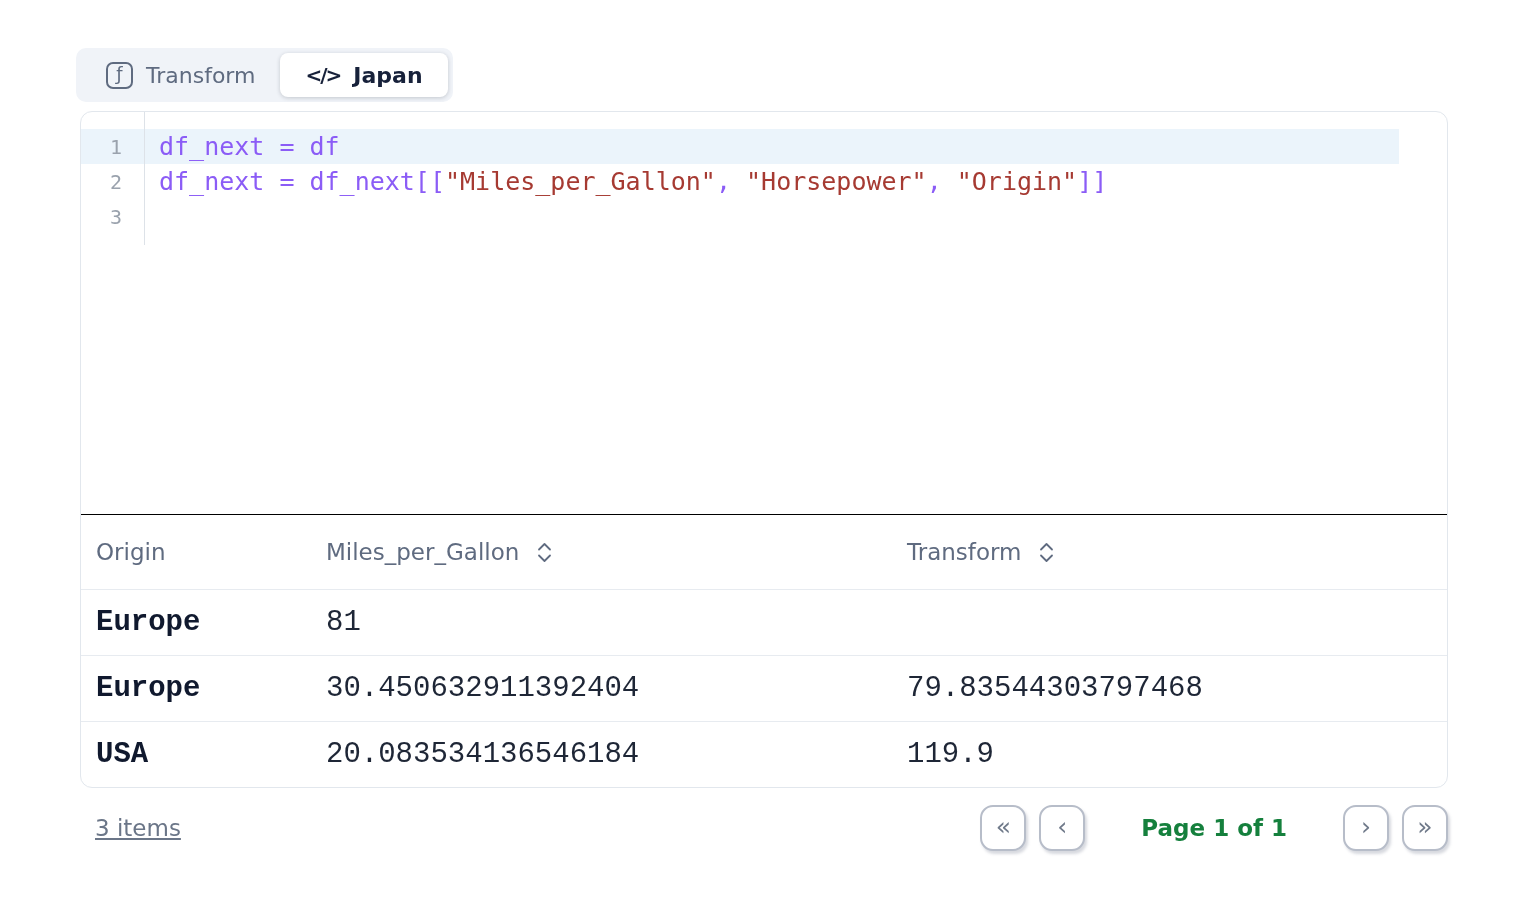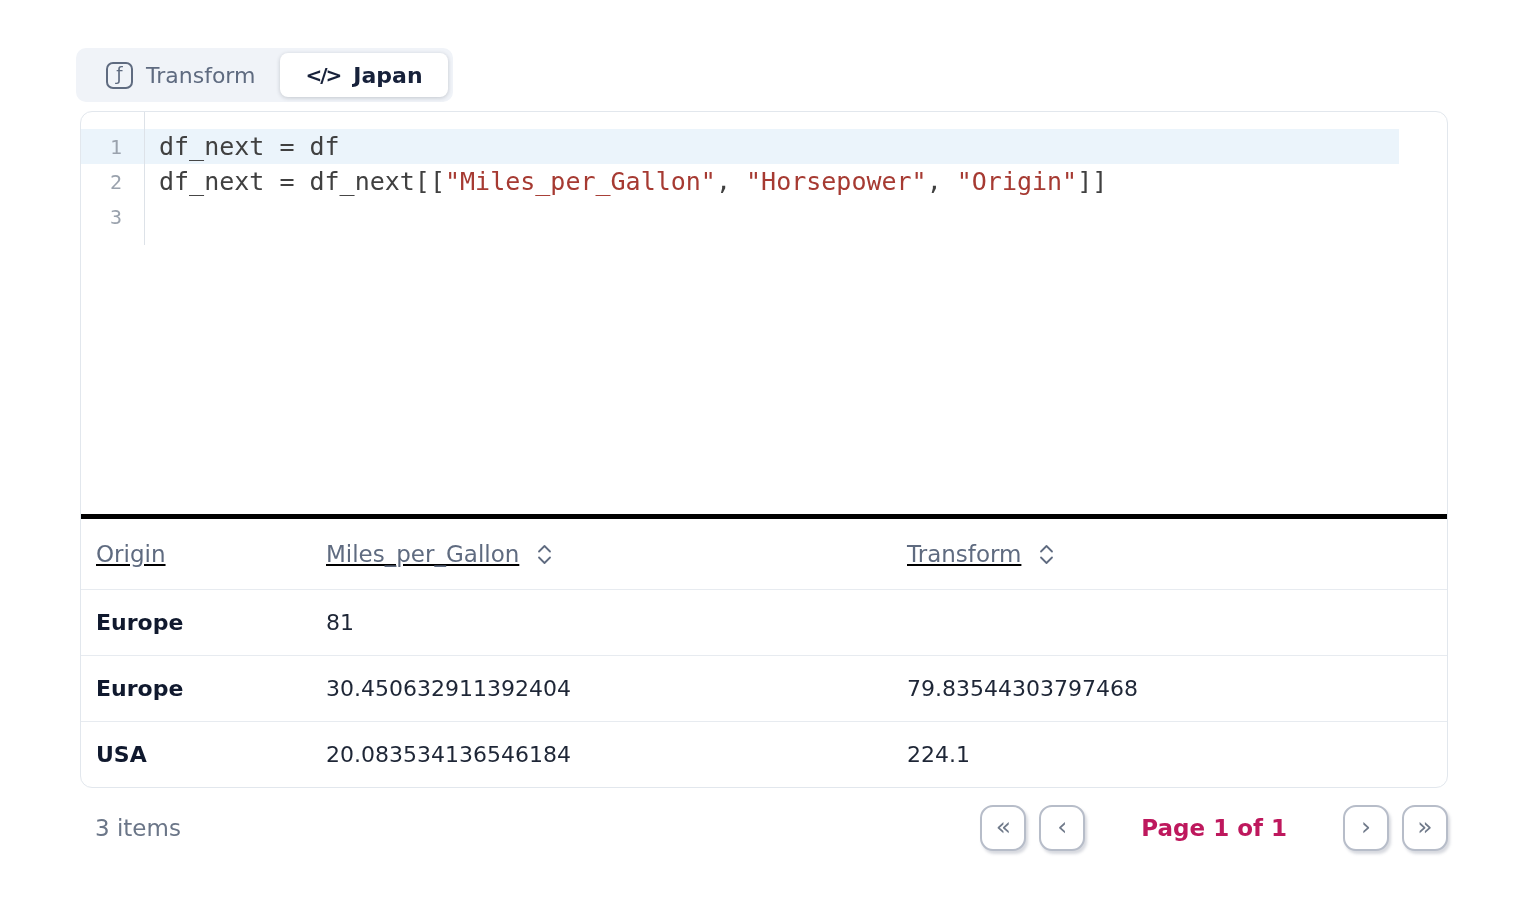--- a/index.html
+++ b/index.html
@@ -29,48 +29,48 @@
   .editor { position: relative; height: 402px; padding-top: 17px;
     font-family: "DejaVu Sans Mono", "Liberation Mono", monospace; }
   .editor::before { content: ""; position: absolute; left: 63px; top: 0;
     width: 1px; height: 133px; background: #dde2e8; }
   .code-row { display: flex; align-items: center; height: 35px;
     width: calc(100% - 48px); }
   .code-row.active { background: #ebf4fb; }
   .gutter-cell { width: 63px; flex: 0 0 63px; text-align: right;
     padding-right: 22px; font-size: 20px; color: #9aa2ad; }
   .code-content { padding-left: 15px; font-size: 25px; white-space: pre; }
-  .tok-plain { color: #404040; }
+  .tok-plain { color: #8b5cf6; }
   .tok-string { color: #a63a32; }
 
   
   .thead, .trow { display: grid; grid-template-columns: 245px 581px 1fr;
     align-items: center; }
-  .thead { height: 75px; border-top: 5px solid #000000; text-decoration: underline; }
+  .thead { height: 75px; border-top: 1px solid #000000; }
   .trow { height: 66px; border-top: 1px solid #e7ebf0; }
   .hcell { display: flex; align-items: center; font-size: 23px; color: #5f6b80; }
   .hcell:first-child, .tcell:first-child { padding-left: 15px; }
   .sort-btn { background: none; border: none; margin-left: 18px; padding: 0;
     cursor: pointer; display: inline-flex; align-items: center; }
-  .tcell { font-size: 22px; color: #1e2636; }
+  .tcell { font-size: 29px; color: #1e2636; font-family: Liberation Mono, monospace; }
   .tcell.row-label { font-weight: 700; color: #10192e; }
 
   
   .footer { margin: 12px 0 0 4px; width: 1368px; height: 56px;
     display: flex; align-items: center; justify-content: space-between;
     padding-left: 15px; }
-  .items-count { font-size: 23px; color: #6b7688; }
+  .items-count { font-size: 23px; color: #6b7688; text-decoration: underline; }
   .pagination { display: flex; align-items: center; }
   .pg-btn { width: 46px; height: 46px; border: 2px solid #b7bdc9; border-radius: 13px;
     background: #ffffff; color: #707a8a; font-size: 25px; line-height: 1;
     display: flex; align-items: center; justify-content: center; cursor: pointer;
     box-shadow: 2px 3px 3px rgba(110,120,140,0.28); padding-bottom: 4px;
     font-family: "DejaVu Sans", sans-serif; }
   .pg-btn + .pg-btn { margin-left: 13px; }
-  .page-indicator { font-size: 23px; font-weight: 600; color: #be185d;
+  .page-indicator { font-size: 23px; font-weight: 600; color: #15803d;
     margin: 0 56px; }
 </style>
 </head>
 <body>
 
 <div class="stage">
 
   <div class="tabbar">
     <div class="tab">
       <span class="fn-icon">ƒ</span>
@@ -130,21 +130,21 @@
             <div class="tcell">81</div>
           </div>
           <div class="trow">
             <div class="tcell row-label">Europe</div>
             <div class="tcell">30.450632911392404</div>
             <div class="tcell">79.83544303797468</div>
           </div>
           <div class="trow">
             <div class="tcell row-label">USA</div>
             <div class="tcell">20.083534136546184</div>
-            <div class="tcell">224.1</div>
+            <div class="tcell">119.9</div>
           </div>
         </div>
     </div>
 
   </div>
 
   <div class="footer">
     <span class="items-count">3 items</span>
     <div class="pagination">
       <button class="pg-btn">«</button>

